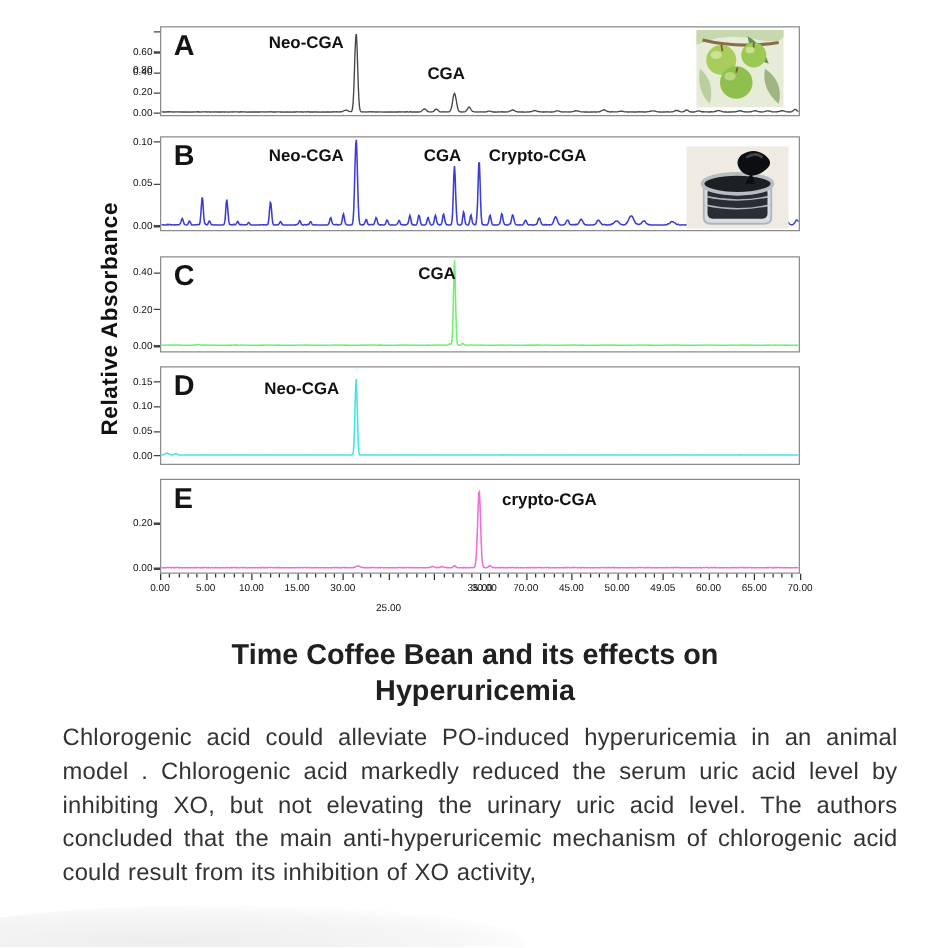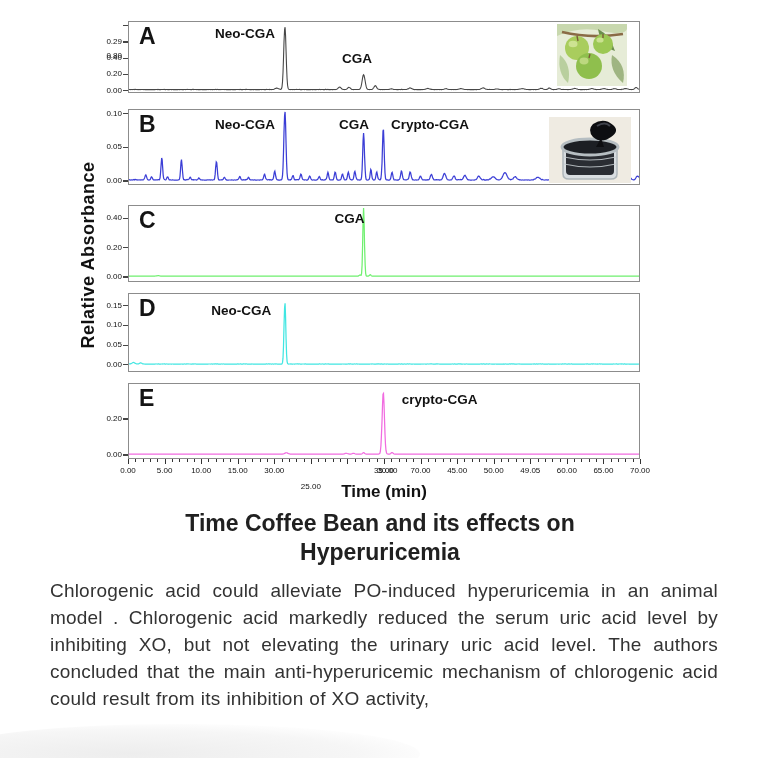--- a/index.html
+++ b/index.html
@@ -49,21 +49,21 @@
             <svg viewBox="0 0 512 72" preserveAspectRatio="none">
               <path d="M0.0,69.49 L0.5,69.41 L1.0,69.49 L1.5,69.54 L2.0,69.50 L2.6,69.51 L3.1,69.55 L3.6,69.52 L4.1,69.50 L4.6,69.37 L5.1,69.30 L5.6,69.51 L6.1,69.35 L6.7,69.31 L7.2,69.40 L7.7,69.45 L8.2,69.55 L8.7,69.44 L9.2,69.42 L9.7,69.54 L10.2,69.55 L10.8,69.42 L11.3,69.44 L11.8,69.53 L12.3,69.44 L12.8,69.43 L13.3,69.43 L13.8,69.48 L14.3,69.52 L14.8,69.43 L15.4,69.48 L15.9,69.56 L16.4,69.56 L16.9,69.56 L17.4,69.56 L17.9,69.54 L18.4,69.55 L18.9,69.54 L19.5,69.52 L20.0,69.55 L20.5,69.53 L21.0,69.51 L21.5,69.53 L22.0,69.56 L22.5,69.57 L23.0,69.53 L23.6,69.51 L24.1,69.54 L24.6,69.57 L25.1,69.54 L25.6,69.51 L26.1,69.56 L26.6,69.45 L27.1,69.44 L27.6,69.46 L28.2,69.48 L28.7,69.52 L29.2,69.33 L29.7,69.34 L30.2,69.53 L30.7,69.53 L31.2,69.57 L31.7,69.53 L32.3,69.44 L32.8,69.46 L33.3,69.49 L33.8,69.42 L34.3,69.46 L34.8,69.42 L35.3,69.24 L35.8,69.35 L36.4,69.53 L36.9,69.53 L37.4,69.45 L37.9,69.38 L38.4,69.45 L38.9,69.56 L39.4,69.56 L39.9,69.52 L40.4,69.57 L41.0,69.46 L41.5,69.45 L42.0,69.51 L42.5,69.54 L43.0,69.55 L43.5,69.48 L44.0,69.47 L44.5,69.55 L45.1,69.55 L45.6,69.55 L46.1,69.56 L46.6,69.55 L47.1,69.55 L47.6,69.56 L48.1,69.56 L48.6,69.55 L49.2,69.55 L49.7,69.49 L50.2,69.49 L50.7,69.56 L51.2,69.54 L51.7,69.51 L52.2,69.47 L52.7,69.48 L53.2,69.57 L53.8,69.51 L54.3,69.57 L54.8,69.56 L55.3,69.47 L55.8,69.39 L56.3,69.47 L56.8,69.56 L57.3,69.51 L57.9,69.36 L58.4,69.26 L58.9,69.42 L59.4,69.45 L59.9,69.40 L60.4,69.48 L60.9,69.47 L61.4,69.45 L62.0,69.53 L62.5,69.56 L63.0,69.55 L63.5,69.52 L64.0,69.33 L64.5,69.31 L65.0,69.53 L65.5,69.45 L66.0,69.43 L66.6,69.43 L67.1,69.45 L67.6,69.56 L68.1,69.49 L68.6,69.52 L69.1,69.57 L69.6,69.54 L70.1,69.49 L70.7,69.53 L71.2,69.57 L71.7,69.55 L72.2,69.52 L72.7,69.50 L73.2,69.53 L73.7,69.55 L74.2,69.52 L74.8,69.54 L75.3,69.56 L75.8,69.55 L76.3,69.56 L76.8,69.56 L77.3,69.56 L77.8,69.56 L78.3,69.50 L78.8,69.46 L79.4,69.53 L79.9,69.49 L80.4,69.44 L80.9,69.46 L81.4,69.47 L81.9,69.55 L82.4,69.45 L82.9,69.43 L83.5,69.54 L84.0,69.56 L84.5,69.44 L85.0,69.45 L85.5,69.54 L86.0,69.44 L86.5,69.40 L87.0,69.33 L87.6,69.37 L88.1,69.50 L88.6,69.28 L89.1,69.35 L89.6,69.51 L90.1,69.54 L90.6,69.55 L91.1,69.50 L91.6,69.48 L92.2,69.53 L92.7,69.49 L93.2,69.40 L93.7,69.49 L94.2,69.47 L94.7,69.40 L95.2,69.46 L95.7,69.51 L96.3,69.56 L96.8,69.51 L97.3,69.48 L97.8,69.54 L98.3,69.57 L98.8,69.56 L99.3,69.54 L99.8,69.57 L100.4,69.54 L100.9,69.54 L101.4,69.54 L101.9,69.54 L102.4,69.57 L102.9,69.51 L103.4,69.50 L103.9,69.55 L104.4,69.57 L105.0,69.57 L105.5,69.54 L106.0,69.51 L106.5,69.54 L107.0,69.55 L107.5,69.49 L108.0,69.50 L108.5,69.49 L109.1,69.36 L109.6,69.40 L110.1,69.50 L110.6,69.57 L111.1,69.45 L111.6,69.33 L112.1,69.41 L112.6,69.55 L113.2,69.53 L113.7,69.51 L114.2,69.57 L114.7,69.41 L115.2,69.38 L115.7,69.44 L116.2,69.46 L116.7,69.56 L117.2,69.32 L117.8,69.25 L118.3,69.45 L118.8,69.51 L119.3,69.50 L119.8,69.50 L120.3,69.46 L120.8,69.50 L121.3,69.56 L121.9,69.54 L122.4,69.52 L122.9,69.54 L123.4,69.44 L123.9,69.46 L124.4,69.55 L124.9,69.56 L125.4,69.53 L126.0,69.50 L126.5,69.52 L127.0,69.57 L127.5,69.55 L128.0,69.57 L128.5,69.57 L129.0,69.55 L129.5,69.53 L130.0,69.55 L130.6,69.56 L131.1,69.57 L131.6,69.51 L132.1,69.45 L132.6,69.50 L133.1,69.53 L133.6,69.49 L134.1,69.51 L134.7,69.49 L135.2,69.50 L135.7,69.57 L136.2,69.55 L136.7,69.54 L137.2,69.55 L137.7,69.37 L138.2,69.32 L138.8,69.50 L139.3,69.48 L139.8,69.41 L140.3,69.34 L140.8,69.33 L141.3,69.54 L141.8,69.40 L142.3,69.44 L142.8,69.55 L143.4,69.47 L143.9,69.34 L144.4,69.36 L144.9,69.36 L145.4,69.17 L145.9,68.89 L146.4,68.54 L146.9,68.38 L147.5,68.27 L148.0,68.01 L148.5,68.01 L149.0,68.10 L149.5,68.27 L150.0,68.55 L150.5,68.75 L151.0,69.01 L151.6,69.21 L152.1,69.26 L152.6,69.16 L153.1,68.62 L153.6,66.67 L154.1,61.80 L154.6,52.24 L155.1,37.55 L155.6,20.71 L156.2,7.90 L156.7,5.31 L157.2,14.31 L157.7,30.31 L158.2,46.51 L158.7,58.38 L159.2,65.10 L159.7,68.06 L160.3,69.11 L160.8,69.36 L161.3,69.43 L161.8,69.55 L162.3,69.40 L162.8,69.41 L163.3,69.49 L163.8,69.52 L164.4,69.57 L164.9,69.47 L165.4,69.47 L165.9,69.55 L166.4,69.50 L166.9,69.36 L167.4,69.44 L167.9,69.45 L168.4,69.32 L169.0,69.36 L169.5,69.39 L170.0,69.50 L170.5,69.41 L171.0,69.30 L171.5,69.45 L172.0,69.56 L172.5,69.54 L173.1,69.51 L173.6,69.54 L174.1,69.47 L174.6,69.48 L175.1,69.45 L175.6,69.45 L176.1,69.57 L176.6,69.43 L177.2,69.43 L177.7,69.52 L178.2,69.57 L178.7,69.56 L179.2,69.53 L179.7,69.52 L180.2,69.56 L180.7,69.57 L181.2,69.54 L181.8,69.55 L182.3,69.55 L182.8,69.52 L183.3,69.52 L183.8,69.54 L184.3,69.56 L184.8,69.54 L185.3,69.48 L185.9,69.51 L186.4,69.57 L186.9,69.55 L187.4,69.56 L187.9,69.56 L188.4,69.50 L188.9,69.49 L189.4,69.50 L190.0,69.47 L190.5,69.55 L191.0,69.39 L191.5,69.29 L192.0,69.43 L192.5,69.55 L193.0,69.50 L193.5,69.45 L194.0,69.39 L194.6,69.47 L195.1,69.55 L195.6,69.54 L196.1,69.47 L196.6,69.53 L197.1,69.31 L197.6,69.33 L198.1,69.47 L198.7,69.57 L199.2,69.46 L199.7,69.32 L200.2,69.35 L200.7,69.56 L201.2,69.48 L201.7,69.54 L202.2,69.56 L202.8,69.50 L203.3,69.49 L203.8,69.53 L204.3,69.54 L204.8,69.56 L205.3,69.50 L205.8,69.45 L206.3,69.50 L206.8,69.54 L207.4,69.48 L207.9,69.39 L208.4,69.22 L208.9,68.93 L209.4,68.53 L209.9,67.99 L210.4,67.47 L210.9,67.10 L211.5,66.94 L212.0,67.11 L212.5,67.59 L213.0,68.14 L213.5,68.62 L214.0,68.96 L214.5,69.19 L215.0,69.43 L215.6,69.44 L216.1,69.47 L216.6,69.53 L217.1,69.48 L217.6,69.37 L218.1,69.28 L218.6,69.06 L219.1,68.64 L219.6,68.01 L220.2,67.34 L220.7,67.10 L221.2,67.33 L221.7,67.48 L222.2,68.01 L222.7,68.54 L223.2,68.97 L223.7,69.34 L224.3,69.36 L224.8,69.49 L225.3,69.56 L225.8,69.44 L226.3,69.35 L226.8,69.48 L227.3,69.50 L227.8,69.45 L228.4,69.41 L228.9,69.39 L229.4,69.51 L229.9,69.46 L230.4,69.41 L230.9,69.42 L231.4,69.25 L231.9,68.77 L232.4,67.86 L233.0,66.23 L233.5,63.79 L234.0,60.69 L234.5,57.48 L235.0,55.06 L235.5,54.20 L236.0,55.06 L236.5,57.49 L237.1,60.68 L237.6,63.78 L238.1,66.25 L238.6,67.84 L239.1,68.77 L239.6,69.26 L240.1,69.45 L240.6,69.47 L241.2,69.51 L241.7,69.53 L242.2,69.47 L242.7,69.45 L243.2,69.40 L243.7,69.38 L244.2,69.16 L244.7,68.67 L245.2,68.13 L245.8,67.38 L246.3,66.43 L246.8,65.71 L247.3,65.48 L247.8,65.81 L248.3,66.63 L248.8,67.49 L249.3,68.24 L249.9,68.98 L250.4,69.09 L250.9,69.18 L251.4,69.39 L251.9,69.50 L252.4,69.55 L252.9,69.42 L253.4,69.39 L254.0,69.52 L254.5,69.57 L255.0,69.49 L255.5,69.48 L256.0,69.52 L256.5,69.43 L257.0,69.45 L257.5,69.48 L258.0,69.52 L258.6,69.51 L259.1,69.43 L259.6,69.45 L260.1,69.50 L260.6,69.41 L261.1,69.31 L261.6,69.14 L262.1,68.96 L262.7,68.82 L263.2,68.75 L263.7,68.76 L264.2,68.88 L264.7,69.01 L265.2,69.15 L265.7,69.32 L266.2,69.46 L266.8,69.50 L267.3,69.50 L267.8,69.48 L268.3,69.52 L268.8,69.55 L269.3,69.57 L269.8,69.52 L270.3,69.55 L270.8,69.43 L271.4,69.42 L271.9,69.48 L272.4,69.53 L272.9,69.49 L273.4,69.30 L273.9,69.30 L274.4,69.53 L274.9,69.46 L275.5,69.50 L276.0,69.51 L276.5,69.43 L277.0,69.45 L277.5,69.51 L278.0,69.45 L278.5,69.41 L279.0,69.22 L279.6,68.89 L280.1,68.76 L280.6,68.68 L281.1,68.28 L281.6,67.98 L282.1,67.79 L282.6,67.87 L283.1,68.12 L283.6,68.36 L284.2,68.71 L284.7,69.01 L285.2,69.15 L285.7,69.29 L286.2,69.44 L286.7,69.53 L287.2,69.53 L287.7,69.49 L288.3,69.49 L288.8,69.55 L289.3,69.54 L289.8,69.54 L290.3,69.56 L290.8,69.55 L291.3,69.55 L291.8,69.57 L292.4,69.57 L292.9,69.57 L293.4,69.55 L293.9,69.48 L294.4,69.48 L294.9,69.56 L295.4,69.48 L295.9,69.43 L296.4,69.35 L297.0,69.26 L297.5,69.19 L298.0,68.90 L298.5,68.74 L299.0,68.59 L299.5,68.38 L300.0,68.27 L300.5,68.44 L301.1,68.66 L301.6,68.81 L302.1,68.91 L302.6,69.00 L303.1,69.28 L303.6,69.33 L304.1,69.29 L304.6,69.43 L305.2,69.49 L305.7,69.48 L306.2,69.56 L306.7,69.51 L307.2,69.54 L307.7,69.52 L308.2,69.38 L308.7,69.36 L309.2,69.55 L309.8,69.43 L310.3,69.42 L310.8,69.45 L311.3,69.48 L311.8,69.57 L312.3,69.48 L312.8,69.50 L313.3,69.56 L313.9,69.53 L314.4,69.46 L314.9,69.42 L315.4,69.34 L315.9,69.18 L316.4,69.00 L316.9,68.80 L317.4,68.67 L318.0,68.58 L318.5,68.55 L319.0,68.67 L319.5,68.87 L320.0,69.05 L320.5,69.23 L321.0,69.34 L321.5,69.43 L322.0,69.50 L322.6,69.49 L323.1,69.45 L323.6,69.53 L324.1,69.45 L324.6,69.40 L325.1,69.45 L325.6,69.49 L326.1,69.57 L326.7,69.41 L327.2,69.37 L327.7,69.51 L328.2,69.54 L328.7,69.47 L329.2,69.42 L329.7,69.41 L330.2,69.22 L330.8,69.12 L331.3,68.97 L331.8,68.86 L332.3,68.77 L332.8,68.43 L333.3,68.44 L333.8,68.65 L334.3,68.74 L334.8,68.86 L335.4,68.94 L335.9,69.07 L336.4,69.26 L336.9,69.37 L337.4,69.37 L337.9,69.47 L338.4,69.45 L338.9,69.40 L339.5,69.47 L340.0,69.54 L340.5,69.56 L341.0,69.51 L341.5,69.49 L342.0,69.54 L342.5,69.56 L343.0,69.57 L343.6,69.56 L344.1,69.57 L344.6,69.54 L345.1,69.54 L345.6,69.55 L346.1,69.55 L346.6,69.56 L347.1,69.49 L347.6,69.48 L348.2,69.55 L348.7,69.54 L349.2,69.53 L349.7,69.51 L350.2,69.47 L350.7,69.47 L351.2,69.46 L351.7,69.33 L352.3,69.17 L352.8,68.94 L353.3,68.54 L353.8,68.32 L354.3,68.22 L354.8,68.00 L355.3,67.80 L355.8,67.72 L356.4,67.95 L356.9,68.32 L357.4,68.52 L357.9,68.89 L358.4,69.11 L358.9,69.14 L359.4,69.23 L359.9,69.40 L360.4,69.49 L361.0,69.51 L361.5,69.33 L362.0,69.27 L362.5,69.47 L363.0,69.47 L363.5,69.45 L364.0,69.48 L364.5,69.46 L365.1,69.47 L365.6,69.49 L366.1,69.43 L366.6,69.35 L367.1,69.25 L367.6,69.06 L368.1,68.97 L368.6,68.96 L369.2,68.90 L369.7,68.89 L370.2,68.93 L370.7,69.03 L371.2,69.18 L371.7,69.25 L372.2,69.36 L372.7,69.45 L373.2,69.48 L373.8,69.49 L374.3,69.53 L374.8,69.56 L375.3,69.55 L375.8,69.50 L376.3,69.44 L376.8,69.49 L377.3,69.51 L377.9,69.44 L378.4,69.48 L378.9,69.50 L379.4,69.51 L379.9,69.56 L380.4,69.50 L380.9,69.55 L381.4,69.55 L382.0,69.39 L382.5,69.33 L383.0,69.52 L383.5,69.42 L384.0,69.36 L384.5,69.35 L385.0,69.36 L385.5,69.56 L386.0,69.36 L386.6,69.38 L387.1,69.54 L387.6,69.53 L388.1,69.45 L388.6,69.50 L389.1,69.51 L389.6,69.46 L390.1,69.39 L390.7,69.27 L391.2,69.26 L391.7,69.24 L392.2,69.01 L392.7,68.93 L393.2,68.85 L393.7,68.74 L394.2,68.65 L394.8,68.56 L395.3,68.58 L395.8,68.67 L396.3,68.75 L396.8,68.87 L397.3,69.05 L397.8,69.17 L398.3,69.27 L398.8,69.37 L399.4,69.44 L399.9,69.51 L400.4,69.50 L400.9,69.49 L401.4,69.54 L401.9,69.57 L402.4,69.55 L402.9,69.55 L403.5,69.55 L404.0,69.51 L404.5,69.50 L405.0,69.46 L405.5,69.46 L406.0,69.54 L406.5,69.35 L407.0,69.36 L407.6,69.50 L408.1,69.57 L408.6,69.53 L409.1,69.42 L409.6,69.40 L410.1,69.47 L410.6,69.41 L411.1,69.17 L411.6,69.05 L412.2,68.79 L412.7,68.43 L413.2,68.29 L413.7,68.26 L414.2,68.35 L414.7,68.30 L415.2,68.39 L415.7,68.76 L416.3,69.09 L416.8,69.27 L417.3,69.40 L417.8,69.45 L418.3,69.41 L418.8,69.40 L419.3,69.30 L419.8,69.09 L420.4,68.85 L420.9,68.36 L421.4,68.01 L421.9,67.92 L422.4,68.00 L422.9,68.25 L423.4,68.61 L423.9,68.96 L424.4,69.26 L425.0,69.43 L425.5,69.51 L426.0,69.54 L426.5,69.55 L427.0,69.50 L427.5,69.50 L428.0,69.50 L428.5,69.46 L429.1,69.31 L429.6,69.11 L430.1,68.95 L430.6,68.84 L431.1,68.66 L431.6,68.67 L432.1,68.73 L432.6,68.81 L433.2,68.99 L433.7,69.21 L434.2,69.34 L434.7,69.48 L435.2,69.33 L435.7,69.25 L436.2,69.42 L436.7,69.49 L437.2,69.43 L437.8,69.42 L438.3,69.38 L438.8,69.47 L439.3,69.52 L439.8,69.52 L440.3,69.53 L440.8,69.53 L441.3,69.34 L441.9,69.34 L442.4,69.50 L442.9,69.47 L443.4,69.36 L443.9,69.20 L444.4,69.12 L444.9,69.17 L445.4,68.86 L446.0,68.70 L446.5,68.56 L447.0,68.38 L447.5,68.30 L448.0,68.36 L448.5,68.49 L449.0,68.66 L449.5,68.81 L450.0,68.97 L450.6,69.18 L451.1,69.34 L451.6,69.41 L452.1,69.47 L452.6,69.51 L453.1,69.54 L453.6,69.56 L454.1,69.54 L454.7,69.57 L455.2,69.57 L455.7,69.52 L456.2,69.50 L456.7,69.55 L457.2,69.53 L457.7,69.50 L458.2,69.45 L458.8,69.43 L459.3,69.53 L459.8,69.41 L460.3,69.36 L460.8,69.40 L461.3,69.33 L461.8,69.17 L462.3,69.09 L462.8,68.92 L463.4,68.78 L463.9,68.61 L464.4,68.42 L464.9,68.49 L465.4,68.73 L465.9,68.66 L466.4,68.85 L466.9,69.08 L467.5,69.25 L468.0,69.39 L468.5,69.32 L469.0,69.43 L469.5,69.55 L470.0,69.49 L470.5,69.40 L471.0,69.50 L471.6,69.46 L472.1,69.40 L472.6,69.37 L473.1,69.32 L473.6,69.33 L474.1,69.14 L474.6,68.95 L475.1,68.86 L475.6,68.74 L476.2,68.59 L476.7,68.52 L477.2,68.51 L477.7,68.59 L478.2,68.74 L478.7,68.89 L479.2,69.07 L479.7,69.26 L480.3,69.32 L480.8,69.40 L481.3,69.48 L481.8,69.52 L482.3,69.52 L482.8,69.46 L483.3,69.41 L483.8,69.39 L484.4,69.29 L484.9,69.10 L485.4,68.96 L485.9,68.80 L486.4,68.62 L486.9,68.56 L487.4,68.58 L487.9,68.71 L488.4,68.75 L489.0,68.76 L489.5,69.02 L490.0,69.30 L490.5,69.38 L491.0,69.47 L491.5,69.44 L492.0,69.41 L492.5,69.47 L493.1,69.45 L493.6,69.39 L494.1,69.52 L494.6,69.24 L495.1,69.12 L495.6,69.21 L496.1,69.22 L496.6,68.99 L497.2,68.72 L497.7,68.53 L498.2,68.53 L498.7,68.49 L499.2,68.52 L499.7,68.58 L500.2,68.74 L500.7,68.83 L501.2,69.03 L501.8,69.23 L502.3,69.38 L502.8,69.42 L503.3,69.41 L503.8,69.47 L504.3,69.55 L504.8,69.51 L505.3,69.48 L505.9,69.37 L506.4,69.16 L506.9,68.87 L507.4,68.48 L507.9,68.03 L508.4,67.66 L508.9,67.43 L509.4,67.44 L510.0,67.76 L510.5,68.22 L511.0,68.62 L511.5,68.96 L512.0,69.18" fill="none" stroke="#474747" stroke-width="1.1"></path>
             </svg>
           </div>
           <div class="ytick-label" style="top: 65.573px;">0.00</div>
           <div class="ytick-mark" style="top: 68.973px;"></div>
           <div class="ytick-label" style="top: 49.3933px;">0.20</div>
           <div class="ytick-mark" style="top: 52.7933px;"></div>
           <div class="ytick-label" style="top: 33.2135px;">0.40</div>
           <div class="ytick-mark" style="top: 36.6135px;"></div>
-          <div class="ytick-label" style="top: 17.0337px;">0.29</div>
+          <div class="ytick-label" style="top: 17.0337px;">0.60</div>
           <div class="ytick-mark" style="top: 20.4337px;"></div>
           <div class="ytick-label" style="top: 0.853933px; margin-top: 30px;">0.80</div>
           <div class="ytick-mark" style="top: 4.25393px;"></div>
           <div class="panel-letter">A</div>
           <div class="peak-label" style="left: 117.029px; top: 5.04px;">Neo-CGA</div>
           <div class="peak-label" style="left: 228.937px; top: 30.24px;">CGA</div>
           <div class="inset" style="left: 429px; top: 3px; width: 70px; height: 62px;">
             <svg viewBox="0 0 70 62" xmlns="http://www.w3.org/2000/svg">
               <rect width="70" height="62" fill="#e6ecd7"></rect>
               <path d="M0,12 Q22,2 45,7 T70,5 L70,0 L0,0 Z" fill="#c8d8ae"></path>
@@ -238,18 +238,17 @@
         <div class="xtick-label" style="left: 219.429px; margin-left: 40px;">30.00</div>
         <div class="xtick-label" style="left: 256px;">35.00</div>
         <div class="xtick-label" style="left: 292.571px;">70.00</div>
         <div class="xtick-label" style="left: 329.143px;">45.00</div>
         <div class="xtick-label" style="left: 365.714px;">50.00</div>
         <div class="xtick-label" style="left: 402.286px;">49.05</div>
         <div class="xtick-label" style="left: 438.857px;">60.00</div>
         <div class="xtick-label" style="left: 475.429px;">65.00</div>
         <div class="xtick-label" style="left: 512px;">70.00</div>
       </div>
-    <div class="x-title">Time (min)</div>
   </div>
   <div class="title">Time Coffee Bean and its effects on Hyperuricemia</div>
   <p class="body-text">Chlorogenic acid could alleviate PO-induced hyperuricemia in an animal model . Chlorogenic acid markedly reduced the serum uric acid level by inhibiting XO, but not elevating the urinary uric acid level. The authors concluded that the main anti-hyperuricemic mechanism of chlorogenic acid could result from its inhibition of XO activity,</p>
   <div class="corner"></div>
 </div>
 
 </body></html>

